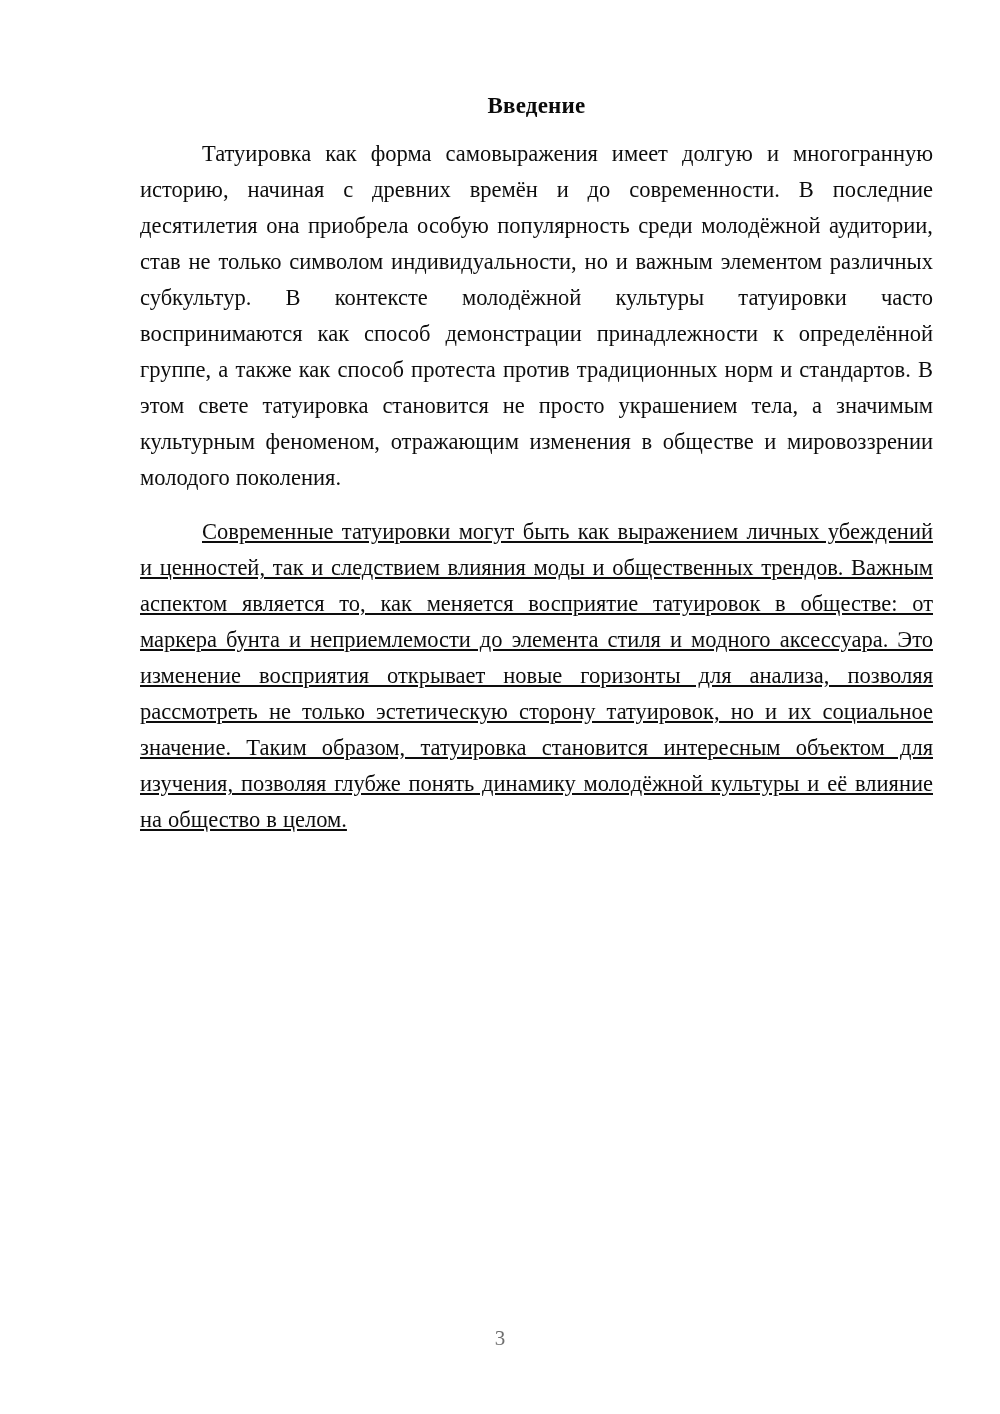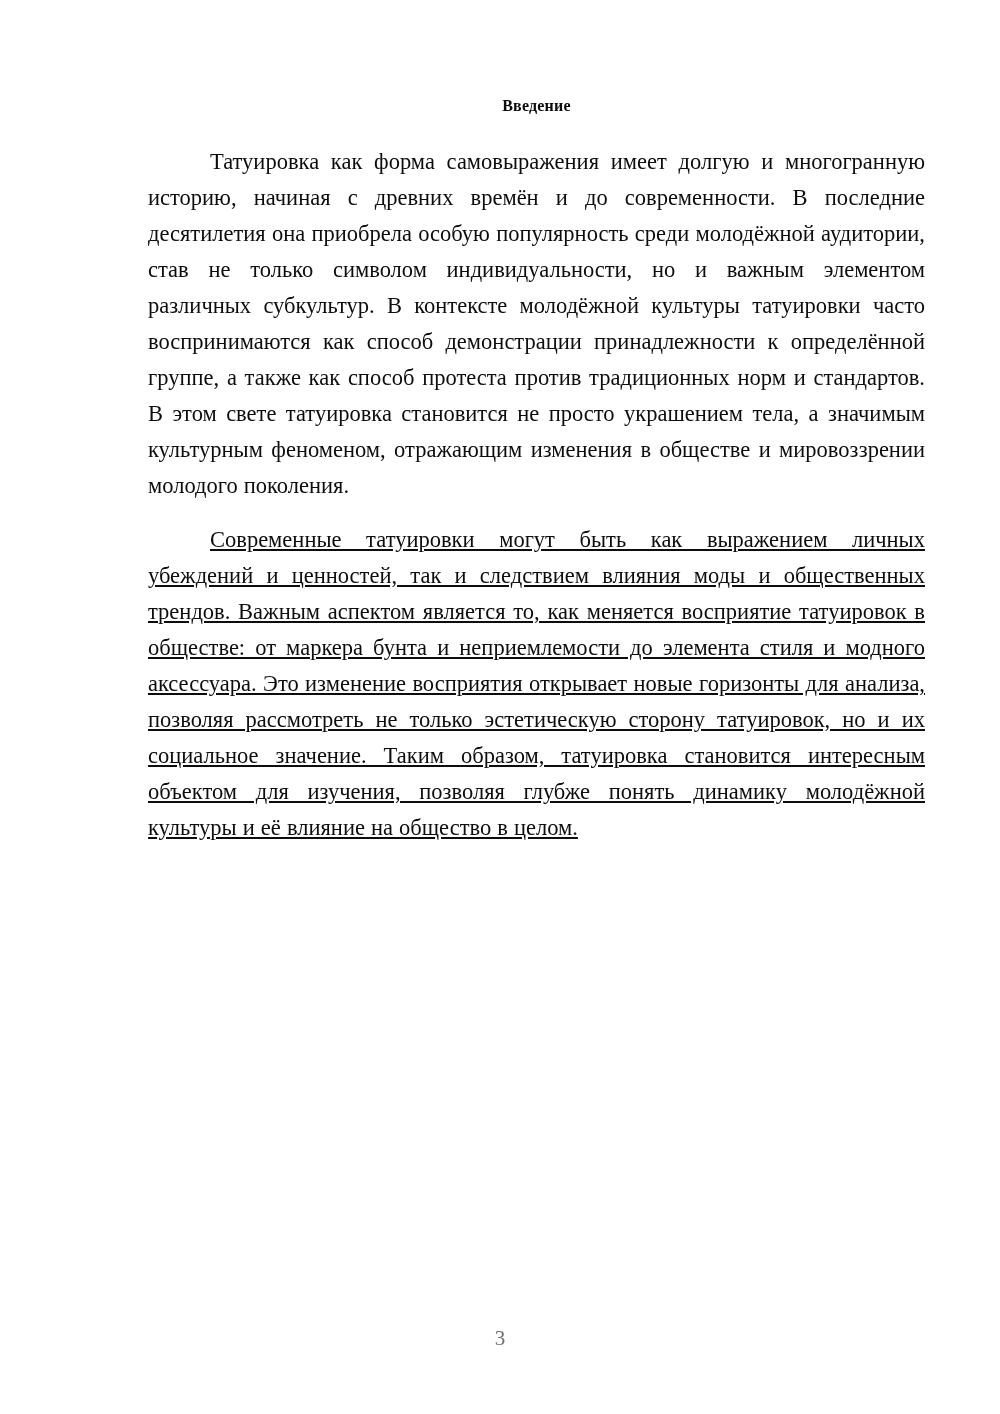--- a/index.html
+++ b/index.html
@@ -19,38 +19,38 @@
     color: #111111;
     box-sizing: border-box;
   }
   .content {
     position: absolute;
     left: 140px;
     top: 88px;
     width: 793px;
   }
   .doc-title {
-    font-size: 16px;
+    font-size: 23px;
     font-weight: bold;
     text-align: center;
     line-height: 36px;
     margin: 0 0 0 0;
     letter-spacing: 0.2px;
     color: #0b0b0b;
   }
   .spacer-after-title {
     height: 12px;
   }
   .para {
     font-size: 22.5px;
     line-height: 36px;
     text-align: justify;
     text-align-last: left;
     text-indent: 62px;
-    margin: 8px;
+    margin: 0;
     -webkit-hyphens: none;
     hyphens: none;
     word-spacing: 0.02em;
     color: #0d0d0d;
   }
   .para + .para {
     margin-top: 18px;
     text-decoration: underline;
   }
   .page-number {

